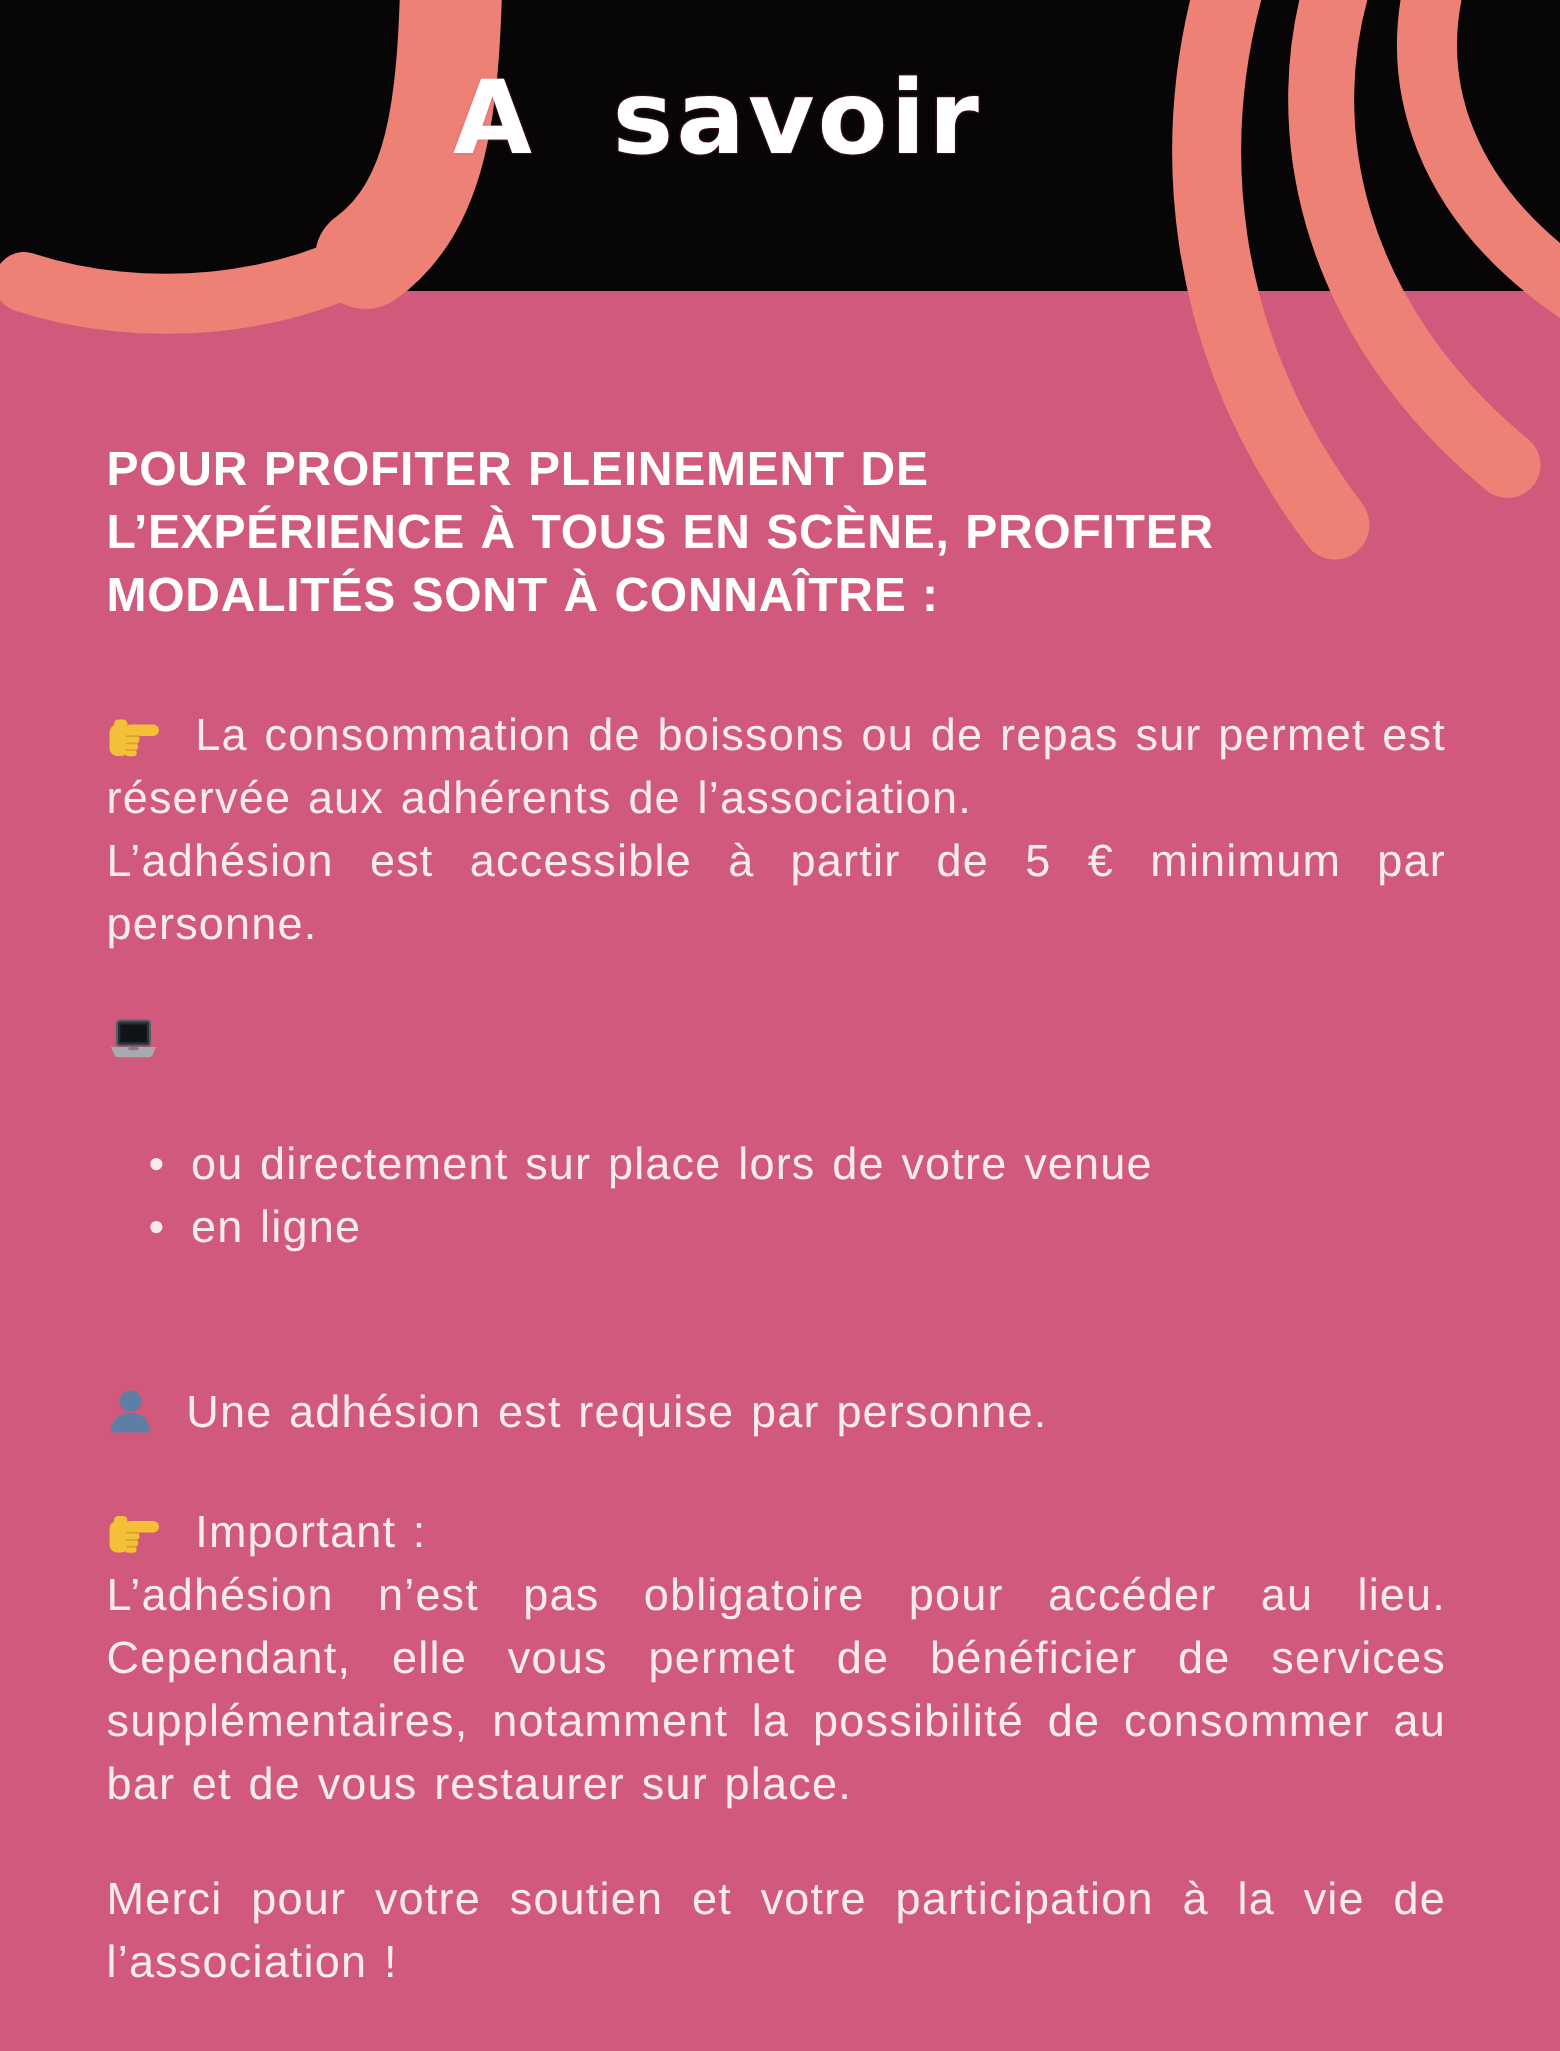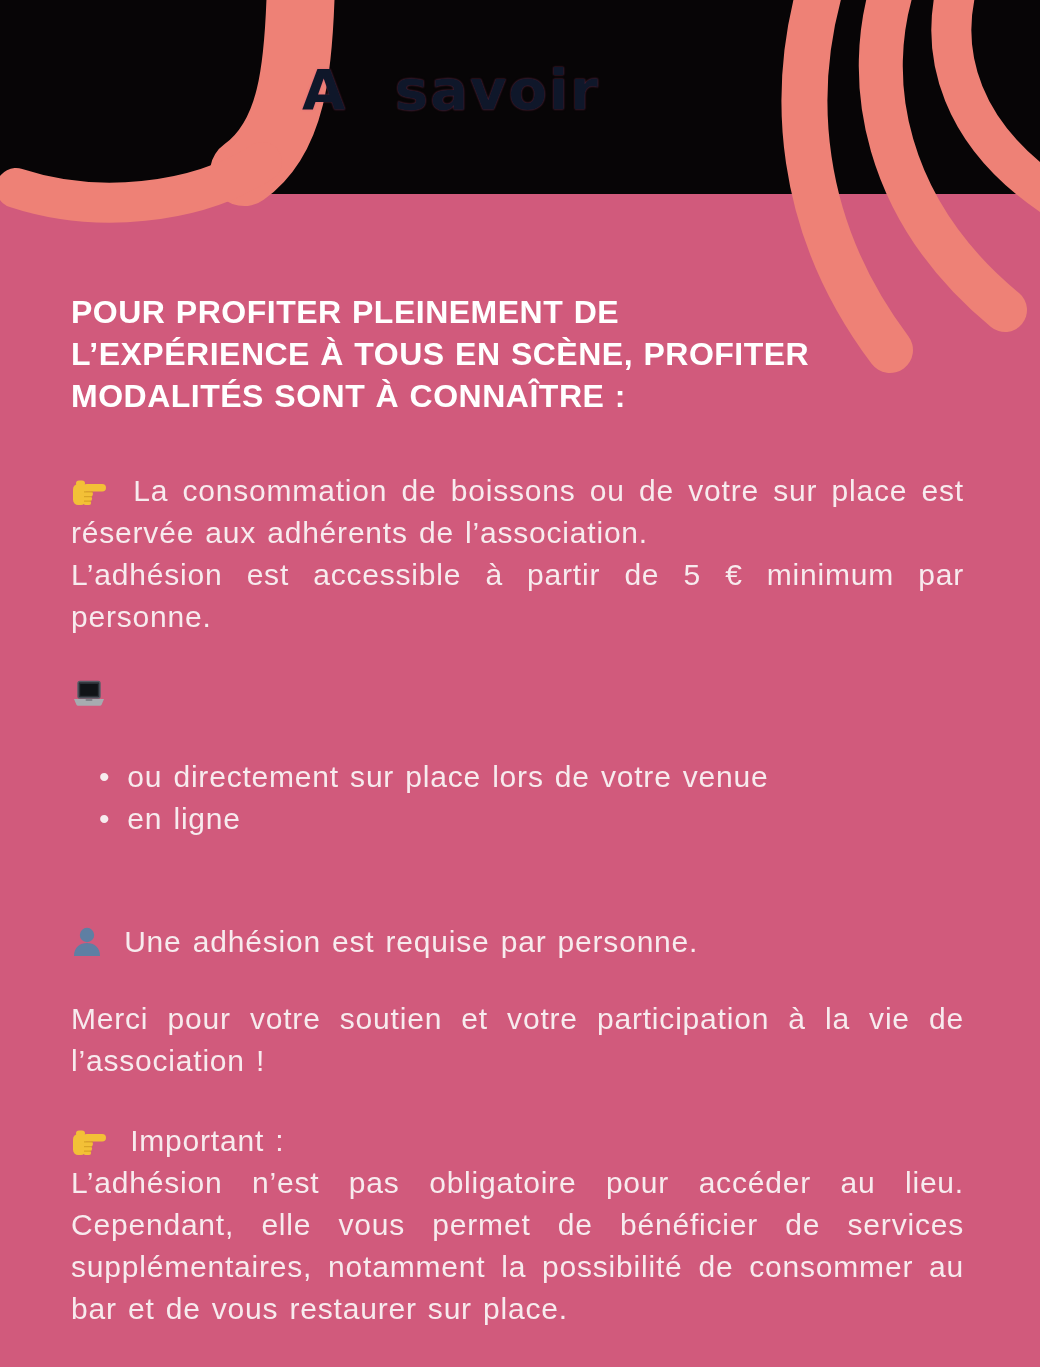--- a/index.html
+++ b/index.html
@@ -18,28 +18,28 @@
     height: 194px;
     background: #070506;
   }
   .brush-layer {
     position: absolute;
     top: 0; left: 0;
     pointer-events: none;
   }
   .title {
     position: absolute;
-    top: 62px;
+    top: 46px;
     left: 302px;
     margin: 0;
     font-family: "DejaVu Sans", sans-serif;
-    font-size: 56px;
+    font-size: 68px;
     line-height: 1;
     font-weight: bold;
-    color: #0f172a;
+    color: #ffffff;
     letter-spacing: 2px;
     word-spacing: 26px;
     text-shadow: 0 0 2px rgba(212,74,126,0.55);
   }
   .content {
     position: absolute;
     left: 71px;
     top: 0;
     width: 893px;
     color: #f7ebee;
@@ -114,21 +114,21 @@
         <svg width="36" height="30" viewBox="0 0 36 30">
           <rect x="12" y="8" width="23" height="7.6" rx="3.8" fill="#f3c037"></rect>
           <rect x="2" y="8" width="13" height="21" rx="5.2" fill="#f3c037"></rect>
           <rect x="5" y="4.6" width="9" height="6" rx="3" fill="#f3c037"></rect>
           <rect x="12.5" y="15.8" width="9.5" height="4.6" rx="2.3" fill="#f3c037"></rect>
           <rect x="12.5" y="20.6" width="8.6" height="4.4" rx="2.2" fill="#f3c037"></rect>
           <rect x="12.5" y="25.1" width="7.6" height="4" rx="2" fill="#f3c037"></rect>
           <path d="M13 15.8 h9 M13 20.6 h8 M13 25.1 h7" stroke="#d9a425" stroke-width="1.2" fill="none"></path>
         </svg>
       </span>
-      <span>La consommation de boissons ou de votre sur place est réservée aux adhérents de l’association.</span><br>
+      <span>La consommation de boissons ou de repas sur permet est réservée aux adhérents de l’association.</span><br>
       <span>L’adhésion est accessible à partir de 5 € minimum par personne.</span>
     </p>
 
     <p class="para p-join">
       <span class="icon">
         <svg width="36" height="30" viewBox="0 0 36 30">
           <rect x="7" y="1.5" width="22" height="16.5" rx="1.8" fill="#2b2f36" stroke="#565c66" stroke-width="1.4"></rect>
           <rect x="9.2" y="4" width="17.6" height="11.8" fill="#101317"></rect>
           <path d="M3 19 h30 l-2.2 5.2 c-0.4 1 -1.4 1.6 -2.5 1.6 h-20.6 c-1.1 0 -2.1 -0.6 -2.5 -1.6 Z" fill="#a7abb0"></path>
           <rect x="14.5" y="19" width="7" height="2.1" rx="1" fill="#7d8187"></rect>
@@ -144,34 +144,34 @@
     <p class="para p-membership">
       <span class="icon icon-person">
         <svg width="32" height="32" viewBox="0 0 32 32">
           <circle cx="16" cy="9" r="7.2" fill="#5e7fa3"></circle>
           <path d="M3 30 c0 -9 6 -13 13 -13 c7 0 13 4 13 13 Z" fill="#5e7fa3"></path>
         </svg>
       </span>
       <span>Une adhésion est requise par personne.</span>
     </p>
 
-    <p class="para justify p-thanks">
-      <span>Merci pour votre soutien et votre participation à la vie de l’association !</span>
-    </p>
-
     <p class="para justify p-important">
       <span class="icon">
         <svg width="36" height="30" viewBox="0 0 36 30">
           <rect x="12" y="8" width="23" height="7.6" rx="3.8" fill="#f3c037"></rect>
           <rect x="2" y="8" width="13" height="21" rx="5.2" fill="#f3c037"></rect>
           <rect x="5" y="4.6" width="9" height="6" rx="3" fill="#f3c037"></rect>
           <rect x="12.5" y="15.8" width="9.5" height="4.6" rx="2.3" fill="#f3c037"></rect>
           <rect x="12.5" y="20.6" width="8.6" height="4.4" rx="2.2" fill="#f3c037"></rect>
           <rect x="12.5" y="25.1" width="7.6" height="4" rx="2" fill="#f3c037"></rect>
           <path d="M13 15.8 h9 M13 20.6 h8 M13 25.1 h7" stroke="#d9a425" stroke-width="1.2" fill="none"></path>
         </svg>
       </span>
       <span>Important :</span><br>
       <span>L’adhésion n’est pas obligatoire pour accéder au lieu. Cependant, elle vous permet de bénéficier de services supplémentaires, notamment la possibilité de consommer au bar et de vous restaurer sur place.</span>
     </p>
 
+    <p class="para justify p-thanks">
+      <span>Merci pour votre soutien et votre participation à la vie de l’association !</span>
+    </p>
+
   </div>
 </div>
 
 </body></html>

